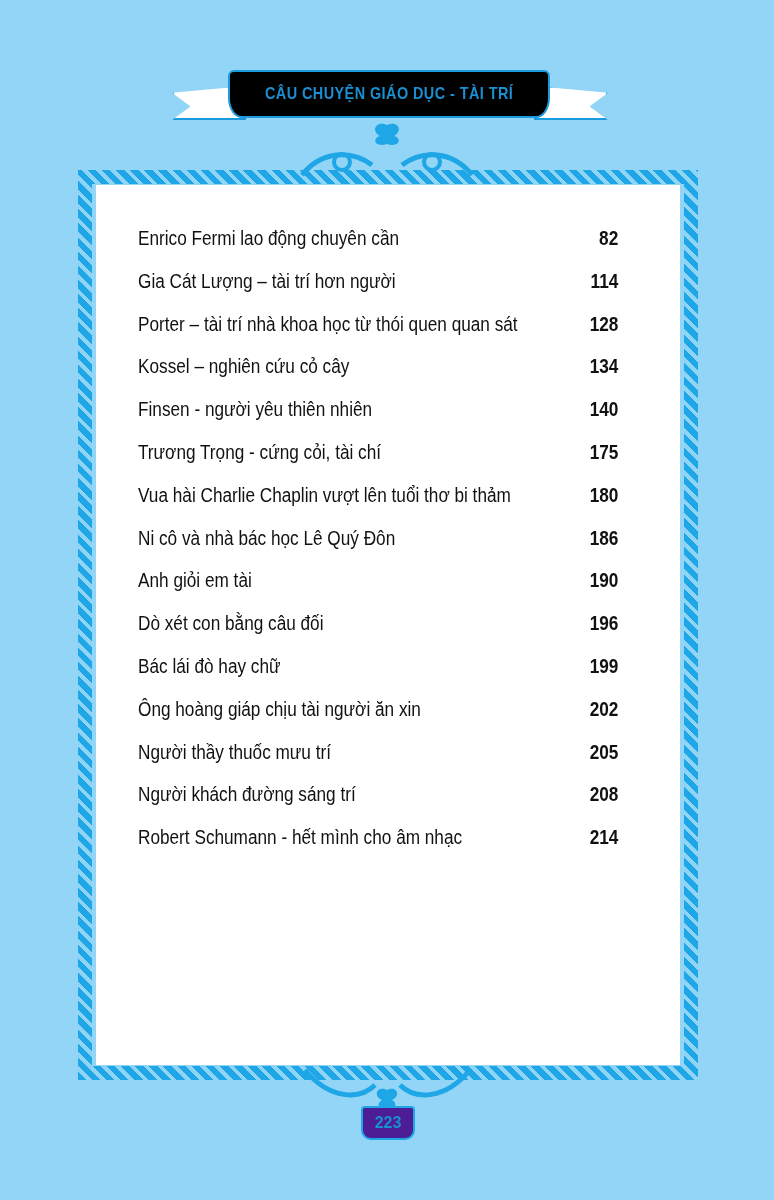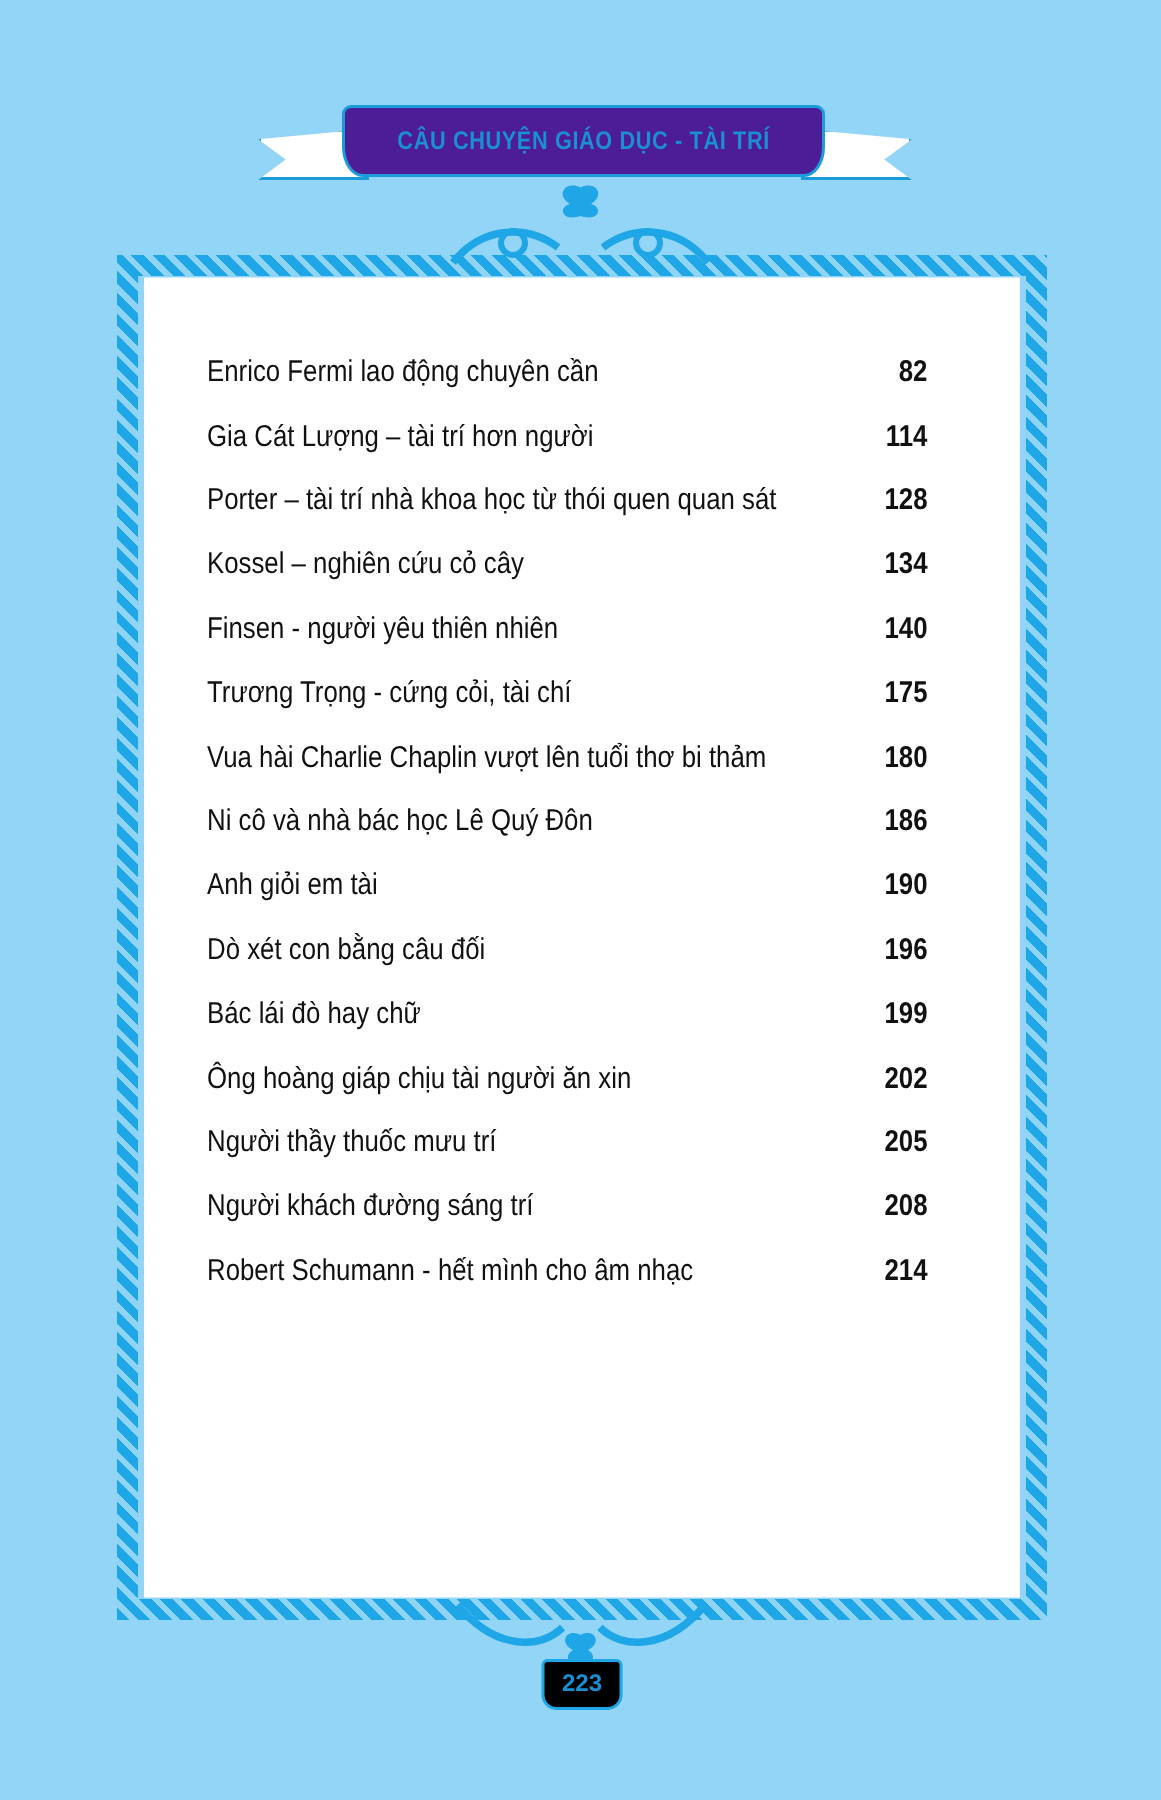--- a/index.html
+++ b/index.html
@@ -4,21 +4,21 @@
 <style>
   html, body { margin:0; padding:0; }
   body {
     width:774px; height:1200px; overflow:hidden;
     background:#93d5f6;
     font-family:"Liberation Sans", sans-serif;
     position:relative;
   }
   .banner {
     position:absolute; left:228px; top:70px; width:318px; height:44px;
-    background:#4c1d95;
+    background:#000000;
     border:2px solid #1c9bdc;
     border-radius:6px 6px 14px 14px / 6px 6px 20px 20px;
     display:flex; align-items:center; justify-content:center;
     z-index:3;
   }
   .banner-tail {
     position:absolute; top:86px; width:70px; height:30px;
     background:#ffffff; border:2px solid #1c9bdc; z-index:2;
   }
   .banner-tail.left { left:172px; clip-path:polygon(0 20%,100% 0,100% 100%,0 100%,25% 60%); }
@@ -39,29 +39,29 @@
     background:#ffffff;
   }
   .ornament-top {
     position:absolute; left:292px; top:120px; width:190px; height:60px; z-index:2;
   }
   .ornament-bottom {
     position:absolute; left:300px; top:1060px; width:175px; height:60px; z-index:2;
   }
   .page-badge {
     position:absolute; left:361px; top:1106px; width:50px; height:30px;
-    background:#000000; border:2px solid #1ea6e6; border-radius:4px 4px 10px 10px;
+    background:#4c1d95; border:2px solid #1ea6e6; border-radius:4px 4px 10px 10px;
     display:flex; align-items:center; justify-content:center; z-index:3;
   }
   .page-number { color:#1a8fd2; font-weight:bold; font-size:16px; }
   .toc {
     position:absolute; left:138px; top:227px; width:480px; z-index:4;
   }
   .toc-row {
-    display:flex; justify-content:space-between; align-items:center;
+    display:flex; justify-content:space-between; align-items:flex-start;
     height:42.8px;
   }
   .toc-title {
     font-size:20px; color:#111; white-space:nowrap;
     transform:scaleX(0.86); transform-origin:left center;
     font-family:"Liberation Sans Narrow","Liberation Sans",sans-serif;
   }
   .toc-page {
     font-size:20px; color:#111; font-weight:bold;
     transform:scaleX(0.86); transform-origin:right center;

